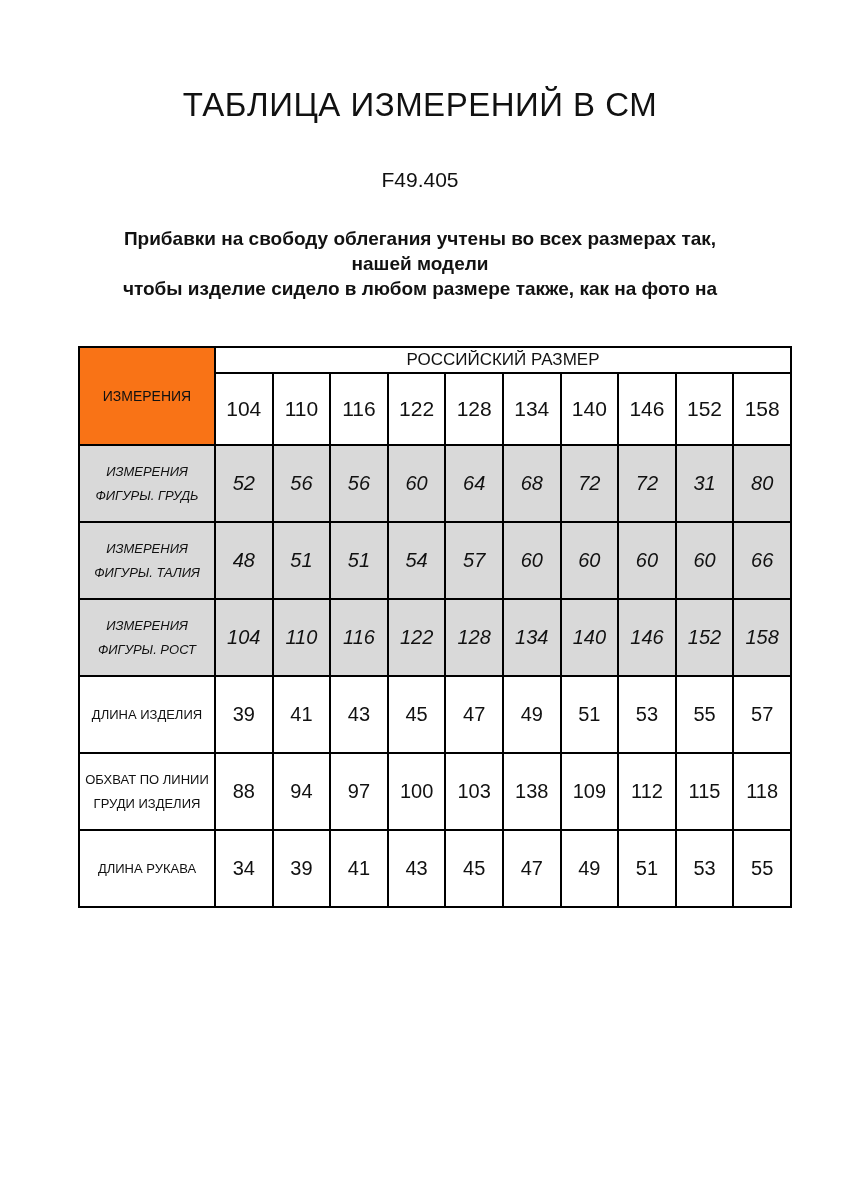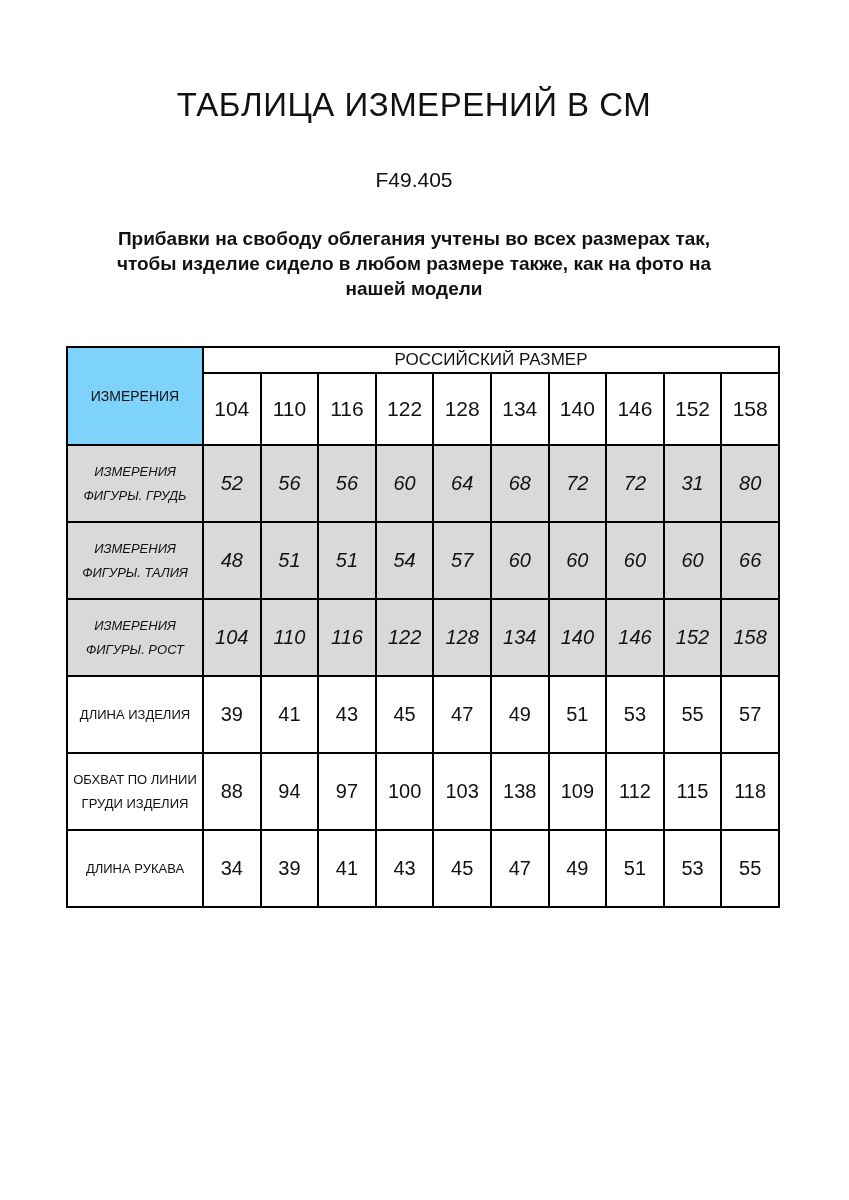--- a/index.html
+++ b/index.html
@@ -10,20 +10,21 @@
   * { box-sizing: border-box; }
   html, body { margin: 0; padding: 0; background: #ffffff; }
   .page {
     position: relative;
     width: 828px;
     height: 1200px;
     background: #ffffff;
     font-family: "Liberation Sans", sans-serif;
     color: var(--text-color);
     overflow: hidden;
+    padding-left: 12px;
   }
   .page-title {
     margin: 0;
     padding-top: 86px;
     text-align: center;
     font-size: 33px;
     font-weight: 400;
     letter-spacing: 0.5px;
   }
   .model-code {
@@ -48,21 +49,21 @@
   table.size-table th,
   table.size-table td {
     border: 2px solid var(--border-color);
     text-align: center;
     vertical-align: middle;
     padding: 2px 4px;
     font-weight: 400;
   }
   tr.group-header-row { height: 22px; }
   .group-header-cell { font-size: 17px; }
-  .corner-cell { font-size: 14px; background: #7dd3fc; }
+  .corner-cell { font-size: 14px; background: #f97316; }
   tr.size-header-row { height: 72px; }
   .size-cell { font-size: 21px; font-weight: 700; }
   tbody tr { height: 77px; }
   .row-label { font-size: 13px; line-height: 24px; }
   .value-cell { font-size: 20px; }
   tr.shaded th, tr.shaded td {
     background: var(--shaded-bg);
     font-style: italic;
   }
 </style>
@@ -70,22 +71,22 @@
 <body>
 
 <div class="page">
 
   <h1 class="page-title">ТАБЛИЦА ИЗМЕРЕНИЙ В СМ</h1>
 
   <div class="model-code">F49.405</div>
 
   <div class="intro">
     <div>Прибавки на свободу облегания учтены во всех размерах так,</div>
+    <div>нашей модели</div>
     <div>чтобы изделие сидело в любом размере также, как на фото на</div>
-    <div>нашей модели</div>
   </div>
 
   <table class="size-table">
     <colgroup>
       <col class="label-col">
       <col>
         <col>
         <col>
         <col>
         <col>

